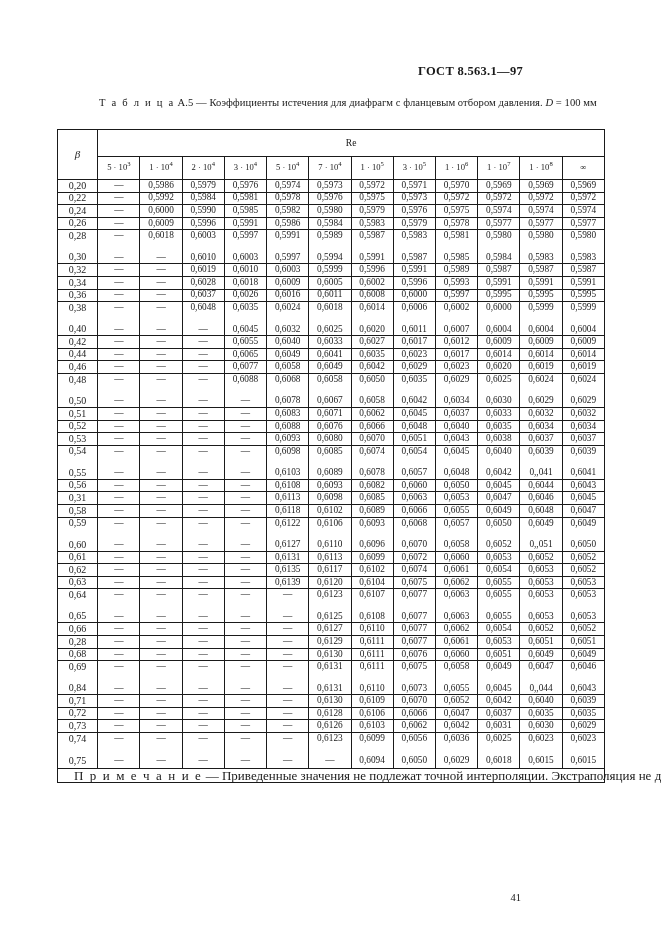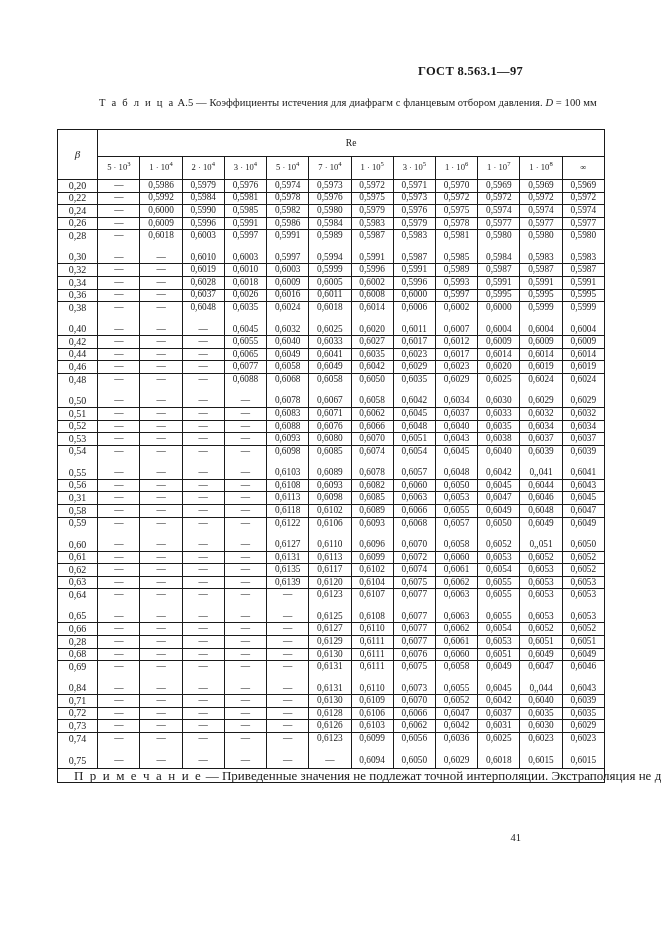--- a/index.html
+++ b/index.html
@@ -114,21 +114,21 @@
     padding: 4px 8px 5px 10px;
     white-space: normal;
   }
   .note-word {
     letter-spacing: 1.6px;
     padding-left: 16px;
   }
   .page-number {
     position: absolute;
     right: 48px;
-    top: 832px;
+    top: 892px;
     font-size: 10.5px;
   }
 </style>
 </head>
 <body>
 
 <div class="page">
 
   <div class="std-header">ГОСТ 8.563.1—97</div>
 

